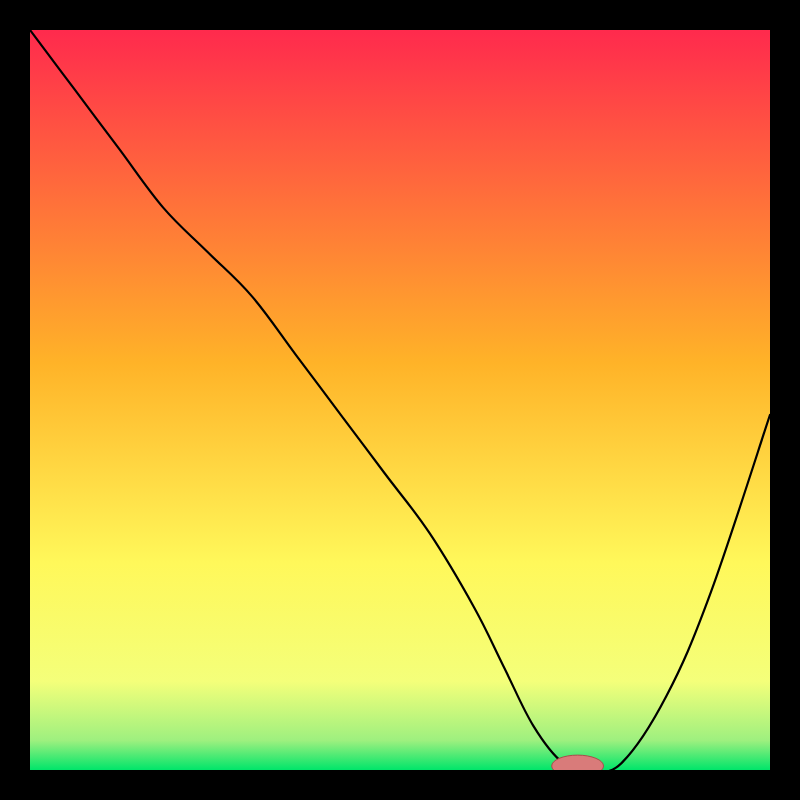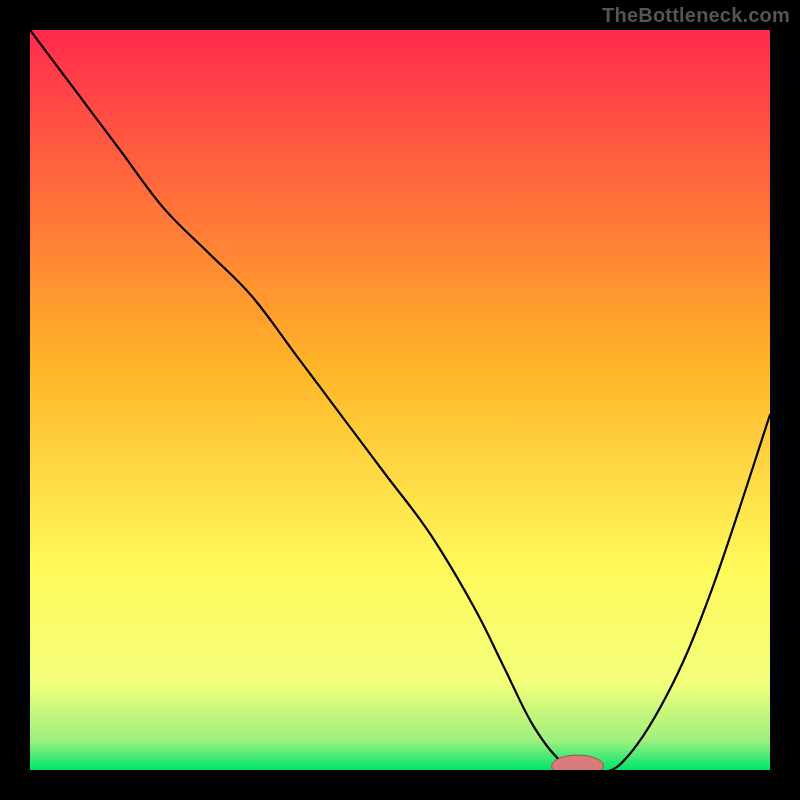--- a/index.html
+++ b/index.html
@@ -35,21 +35,20 @@
   height: 740px;
 }
 .plot svg {
   display: block;
 }
 </style>
 </head>
 <body>
 
 <div class="frame">
-  <div class="watermark">TheBottleneck.com</div>
   <div class="plot">
     <svg id="chart-svg" xmlns="http://www.w3.org/2000/svg" width="740" height="740" viewBox="0 0 740 740">
         <defs>
           <linearGradient id="bg-grad" x1="0" y1="0" x2="0" y2="1">
             <stop offset="0%" stop-color="#ff2a4d"></stop>
             <stop offset="45%" stop-color="#ffb328"></stop>
             <stop offset="72%" stop-color="#fff85a"></stop>
             <stop offset="88%" stop-color="#f4ff7a"></stop>
             <stop offset="96%" stop-color="#9ef07f"></stop>
             <stop offset="100%" stop-color="#00e56a"></stop>

